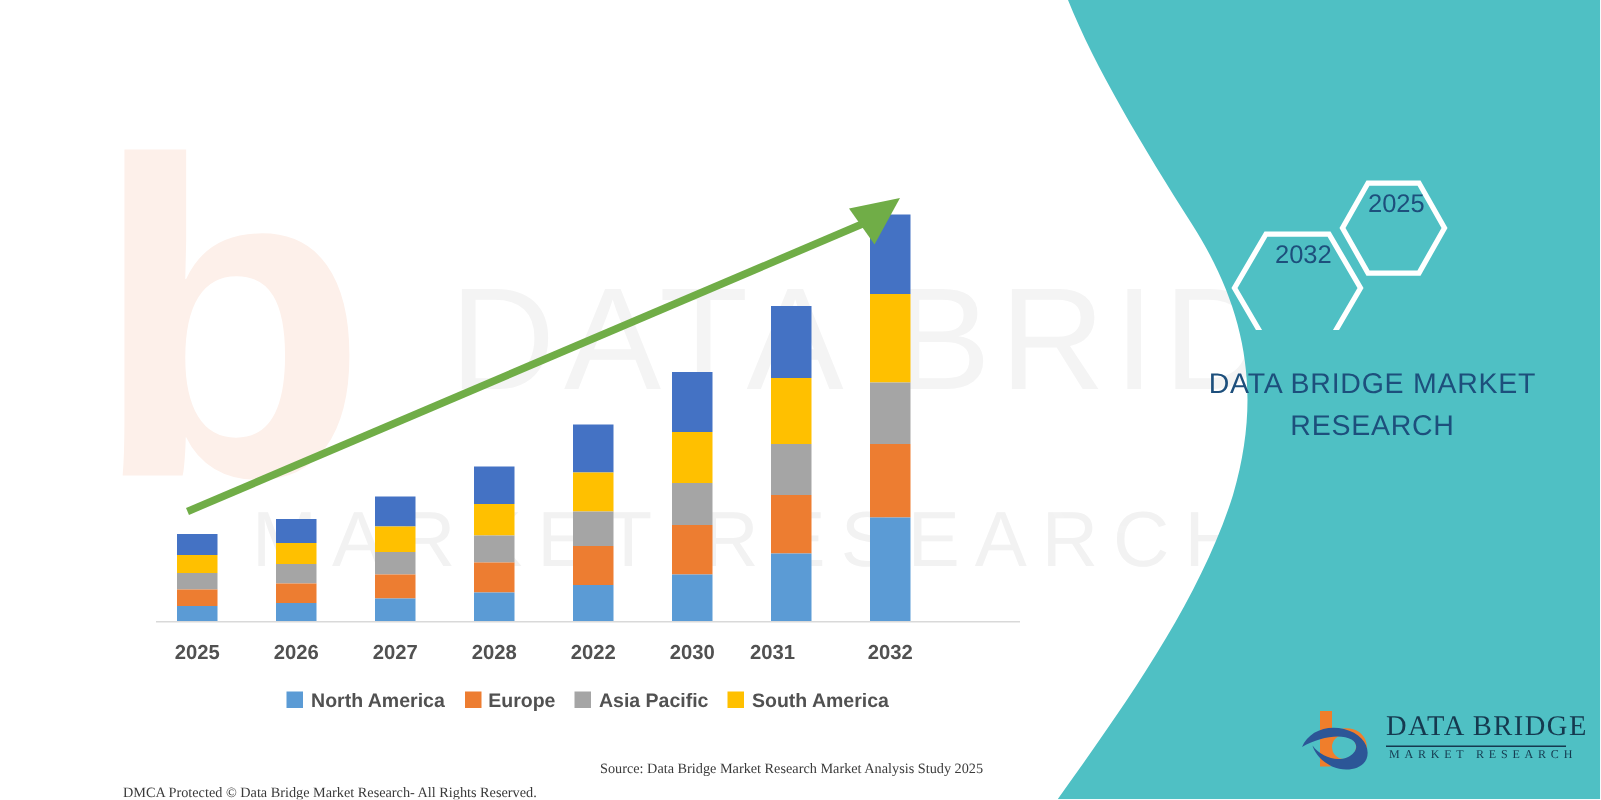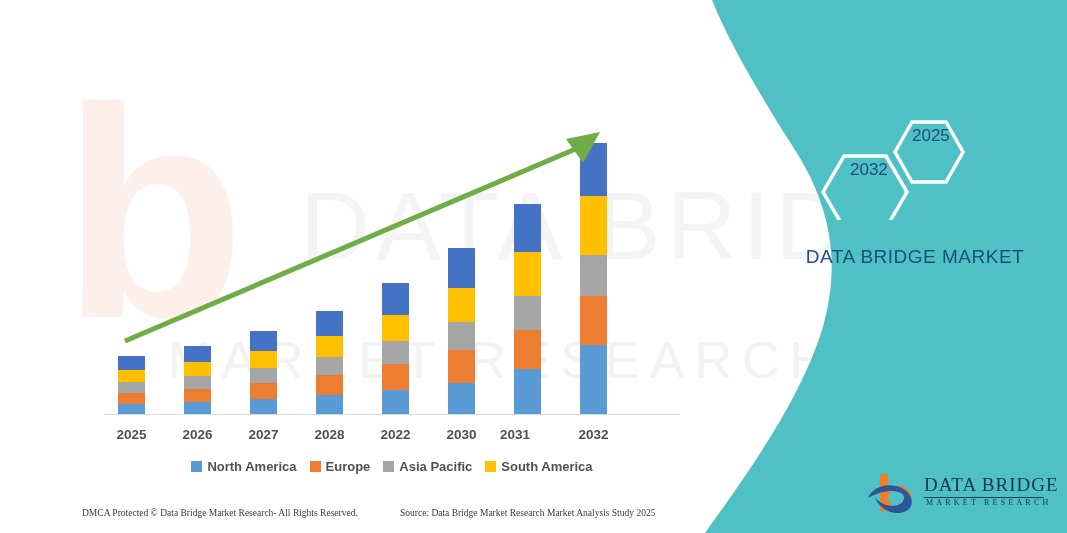--- a/index.html
+++ b/index.html
@@ -138,21 +138,21 @@
   .footer {
     position: absolute;
     left: 0;
     top: 508px;
     width: 700px;
     z-index: 4;
     font-family: "Liberation Serif", serif;
     font-size: 9.5px;
     color: #3a3a3a;
   }
-  .footer-left { position: absolute; left: 82px; top: 0; white-space: nowrap; }
+  .footer-left { position: absolute; left: 82px; top: 16px; white-space: nowrap; }
   .footer-right { position: absolute; left: 400px; top: 0; white-space: nowrap; }
 
   
   .panel {
     position: absolute;
     left: 690px;
     top: 0;
     width: 377px;
     height: 533px;
     z-index: 2;
@@ -378,20 +378,21 @@
     <svg viewBox="0 0 220 120" width="220" height="120">
       <polygon points="112,22 146,22 163,52 146,82 112,82 95,52" fill="none" stroke="#ffffff" stroke-width="3.5"></polygon>
       <polygon points="44,56 86,56 107,92 86,128 44,128 23,92" fill="none" stroke="#ffffff" stroke-width="3.5"></polygon>
     </svg>
     <div class="hex-label hex-2032">2032</div>
     <div class="hex-label hex-2025">2025</div>
   </div>
 
   <div class="dbmr">
     <div>DATA BRIDGE MARKET</div>
+    <div>RESEARCH</div>
   </div>
 
   <div class="logo">
     <svg width="56" height="46" viewBox="0 0 56 46">
       <path d="M14,4 L22,4 L22,20 C26,15 34,14 40,18 C47,23 47,33 40,38 C34,42 25,41 21,36 L21,41 L14,41 Z
                M22,28 a8,8 0 1,0 16,0 a8,8 0 1,0 -16,0 Z" fill="#F07E2B"></path>
       <path d="M2,28 C6,18 18,13 30,16 C42,19 48,28 45,36 C42,43 31,45 22,41 C14,37 10,31 9,27
                C14,34 24,38 32,35 C39,32 40,26 35,23 C28,19 14,21 2,28 Z" fill="#2C5697"></path>
     </svg>
     <div class="logo-text-main">DATA BRIDGE</div>

